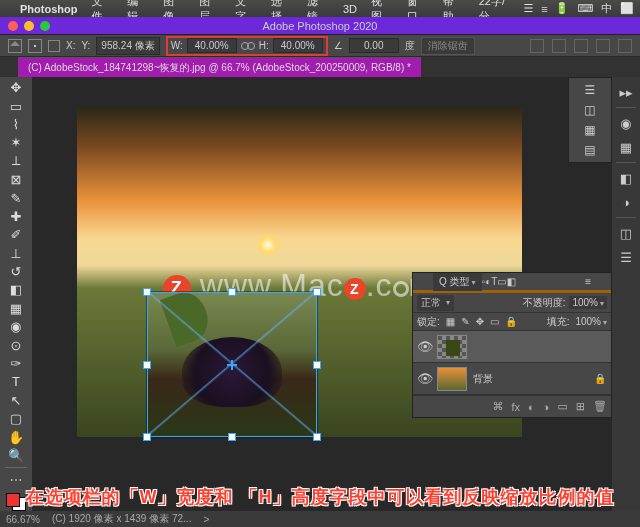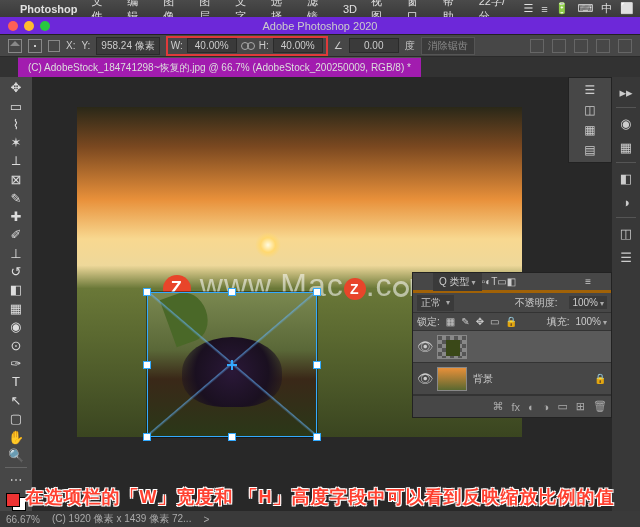--- a/index.html
+++ b/index.html
@@ -54,21 +54,21 @@
 .sel .ctr::before,.sel .ctr::after{content:'';position:absolute;background:#3af;}
 .sel .ctr::before{left:4px;top:0;width:2px;height:10px} .sel .ctr::after{left:0;top:4px;width:10px;height:2px}
 .rdock { width: 28px; background: #383838; display:flex; flex-direction:column; align-items:center; gap:6px; padding-top:6px; }
 .rdock .ic { width:18px; height:18px; display:flex; align-items:center; justify-content:center; color:#ccc; font-size:13px; border:1px solid transparent; }
 .rdock .sep { width: 20px; height:1px; background:#555; }
 .rpanel { position:absolute; right:28px; top:77px; width:44px; background:#474747; border:1px solid #222; display:flex; flex-direction:column; align-items:center; padding:4px 0; gap:4px; }
 .rpanel .pic { width:20px; height:16px; display:flex; align-items:center; justify-content:center; color:#ccc; font-size:12px; }
 .layers { position:absolute; right:28px; top:272px; width:200px; background:#474747; border:1px solid #222; color:#ccc; font-size:10px; }
 .layers .hdr { display:flex; align-items:center; height:20px; padding:0 20px; border-bottom:3px solid #a16207; }
 .layers .hdr .sel { position:static; width:auto; height:auto; background:#3a3a3a; padding:2px 6px; }
-.layers .opts { display:flex; align-items:center; height:20px; padding:0 4px; gap:12px; border-bottom:1px solid #333; }
+.layers .opts { display:flex; align-items:center; height:20px; padding:0 4px; gap:4px; border-bottom:1px solid #333; }
 .layers .opts .dd { background:#3a3a3a; padding:1px 4px; display:flex; align-items:center; gap:3px; }
 .layers .opts .pct { background:#3a3a3a; padding:1px 3px; min-width:32px; text-align:right; }
 .layers .locks { display:flex; align-items:center; height:18px; padding:0 4px; gap:6px; border-bottom:1px solid #333; font-size:10px; }
 .layers .row { display:flex; align-items:center; height:32px; padding:0 4px; gap:6px; border-bottom:1px solid #333; }
 .layers .row .eye { width:14px; text-align:center; font-size:13px; }
 .layers .row .thumb { width:30px; height:24px; background:#666; border:1px solid #888; position:relative; overflow:hidden; }
 .layers .row .thumb.ch::before { content:''; position:absolute; inset:0; background: repeating-conic-gradient(#888 0 25%, #555 0 50%) 0 0/8px 8px; }
 .layers .row .thumb.ch::after { content:''; position:absolute; left:8px; top:4px; width:14px; height:16px; background:#3a4818; }
 .layers .row .thumb.bg { background: linear-gradient(#e8903a,#5a6830); }
 .layers .row.sel2 { background:#5a5a5a; }

